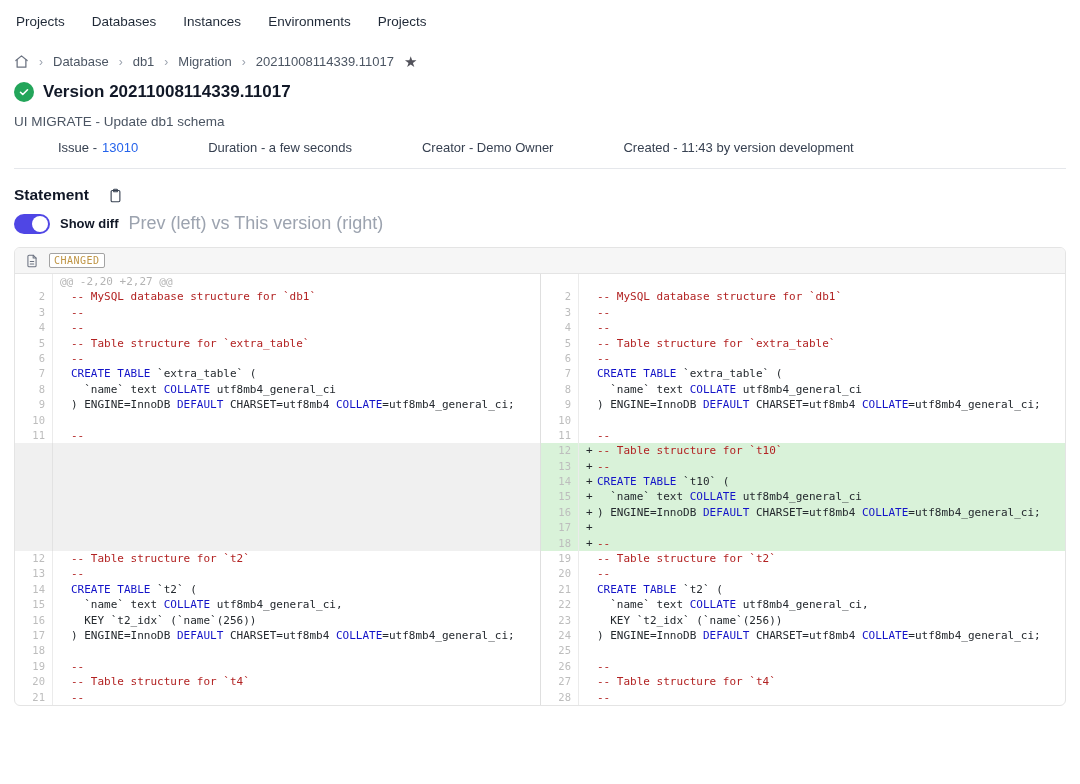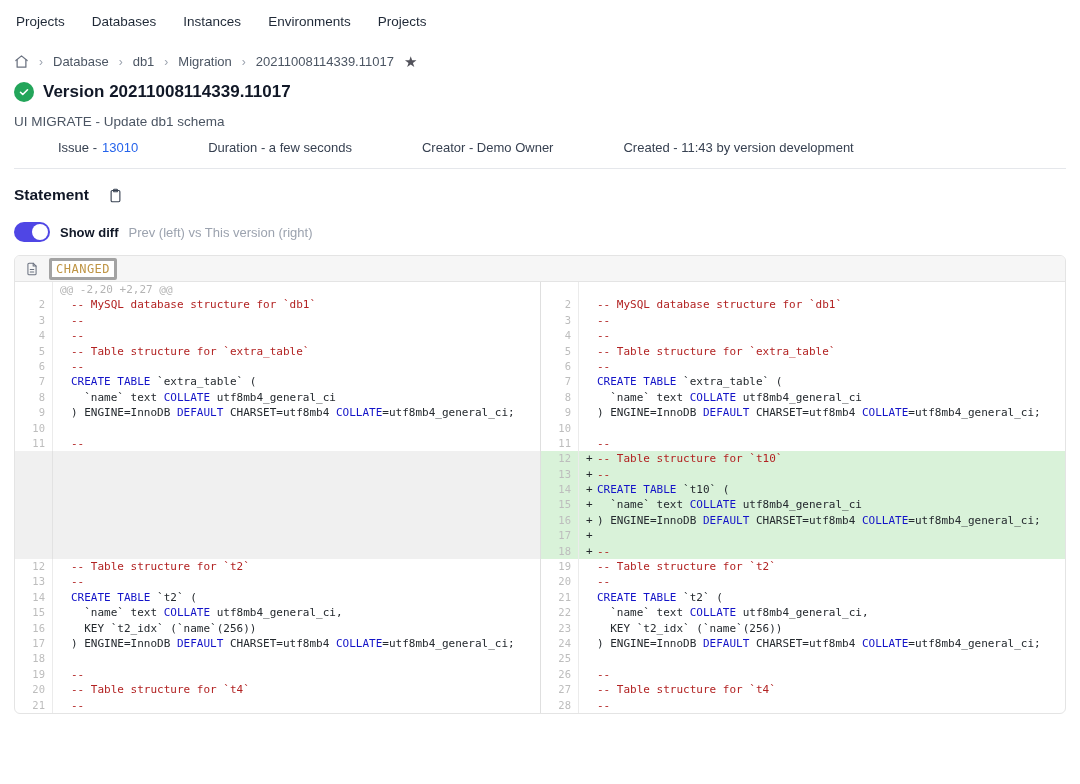--- a/index.html
+++ b/index.html
@@ -48,35 +48,35 @@
 
   .section-heading{display:flex;align-items:center;gap:19px;font-size:15.5px;font-weight:700;color:#111827;}
   .statement-heading{margin-top:17px;}
   .copy-icon{cursor:pointer;display:inline-flex;color:#374151;}
 
   .statement-box{margin-top:9px;border:1px solid #ececec;background:#fff;
     padding:4px 9px;font-size:13.5px;color:#1f2937;}
   .sql-kw{color:#0d0db8;}
 
   .snapshot-heading{margin-top:22px;}
-  .toggle-row{margin-top:18px;display:flex;align-items:center;gap:10px;}
+  .toggle-row{margin-top:9px;display:flex;align-items:center;gap:10px;}
   .toggle{width:36px;height:20px;border-radius:10px;background:#d1d5db;position:relative;cursor:pointer;flex:none;}
   .toggle.on{background:var(--accent);}
   .toggle .knob{position:absolute;top:2px;left:2px;width:16px;height:16px;border-radius:50%;background:#fff;
     transition:left .1s;}
   .toggle.on .knob{left:18px;}
   .toggle-label{font-size:13px;font-weight:700;color:#111827;}
-  .toggle-hint{font-size:13px;color:#9ca3af;}
+  .toggle-hint{font-size:18px;color:#9ca3af;}
 
   
   .diff-container{margin-top:13px;border:1px solid var(--border);border-radius:6px;overflow:hidden;background:#fff;}
   .diff-header{height:26px;background:var(--hdr-bg);border-bottom:1px solid var(--border);
     display:flex;align-items:center;gap:10px;padding:0 10px;}
   .file-icon{color:#6b7280;display:inline-flex;}
-  .changed-badge{font-size:12px;letter-spacing:.5px;color:var(--badge);border:3px solid #a3a3a3;
+  .changed-badge{font-size:10px;letter-spacing:.5px;color:var(--badge);border:1px solid #a3a3a3;
     border-radius:2px;padding:1px 4px;background:#fff;font-family:"DejaVu Sans Mono",monospace;}
 
   .diff-body{display:flex;font-family:"DejaVu Sans Mono",monospace;font-size:11px;}
   .pane{width:50%;overflow:hidden;}
   .pane-right{border-left:1px solid #dfdfdf;}
   .drow{display:flex;height:15.4px;line-height:15.4px;white-space:pre;}
   .gut{width:38px;flex:none;text-align:right;padding-right:7px;color:#bdbdbd;font-size:10.5px;
     border-right:1px solid #ebebeb;}
   .code{flex:1;padding-left:7px;color:var(--plain);overflow:hidden;}
   .pfx{display:inline-block;width:11px;color:var(--plain);}

